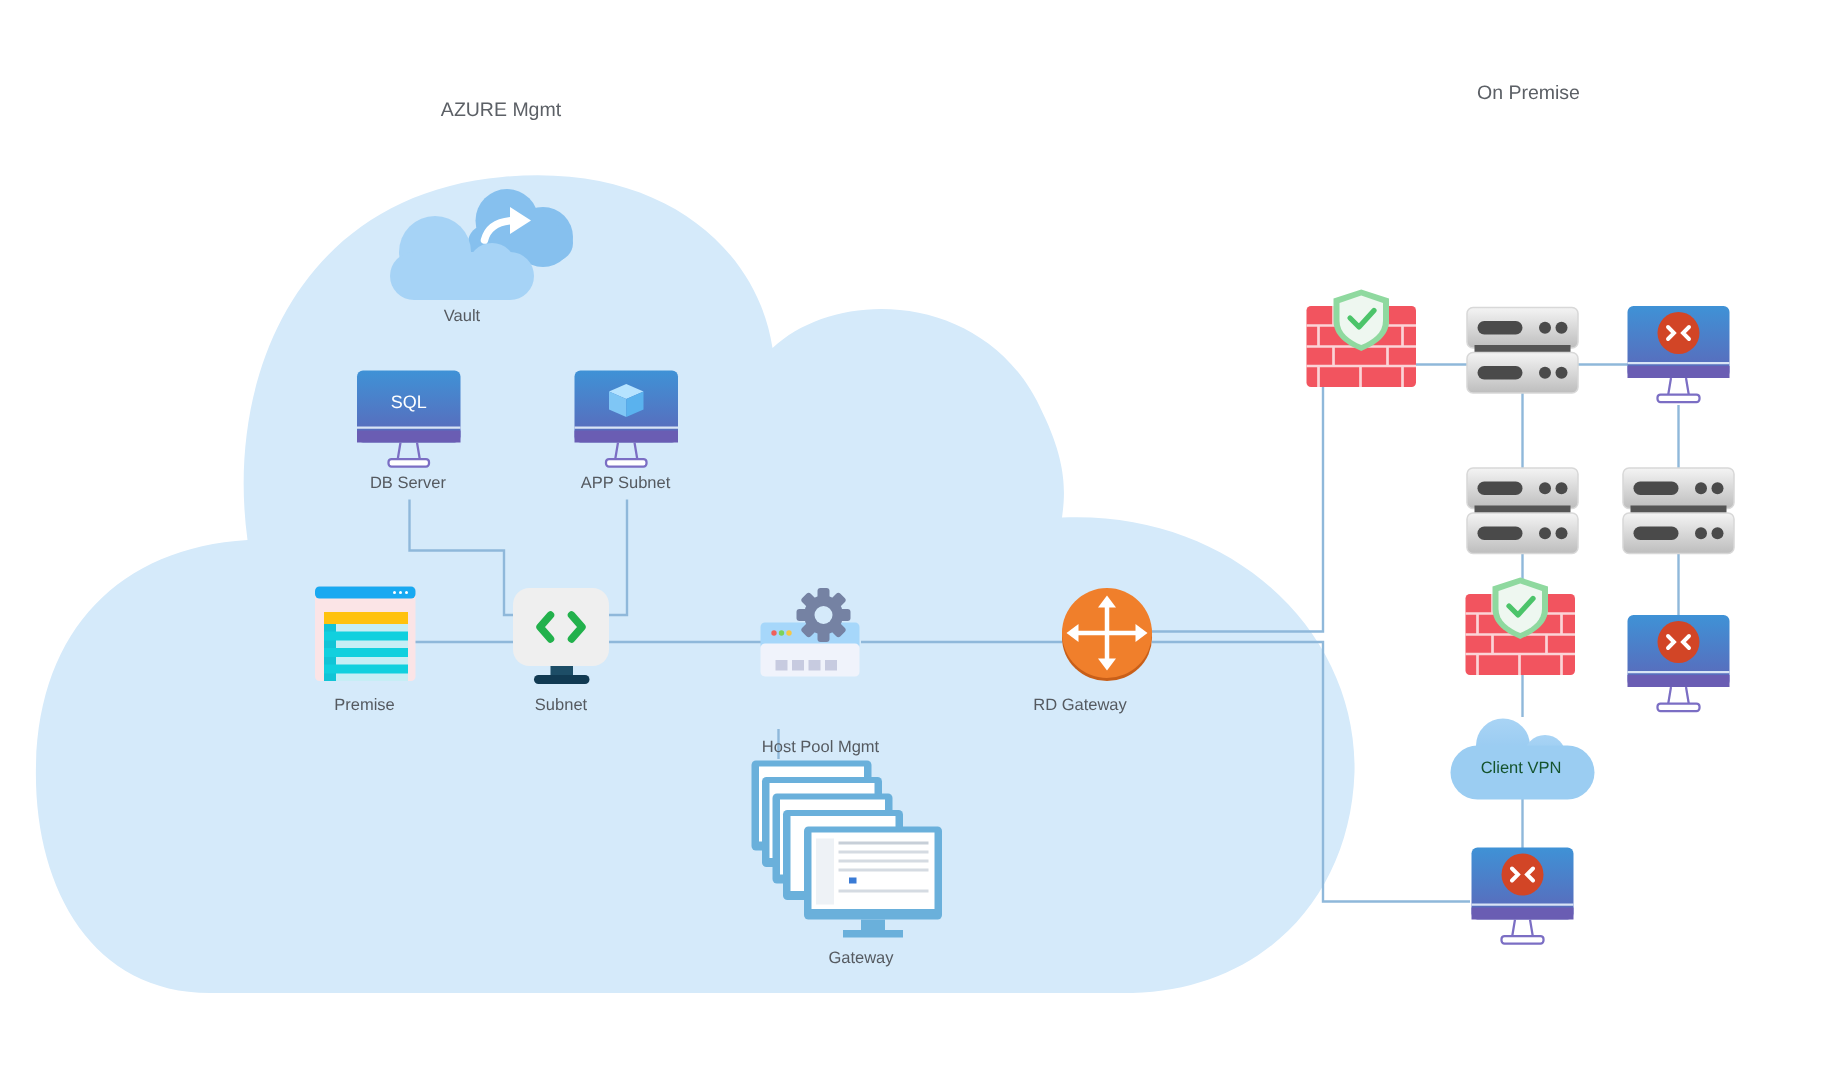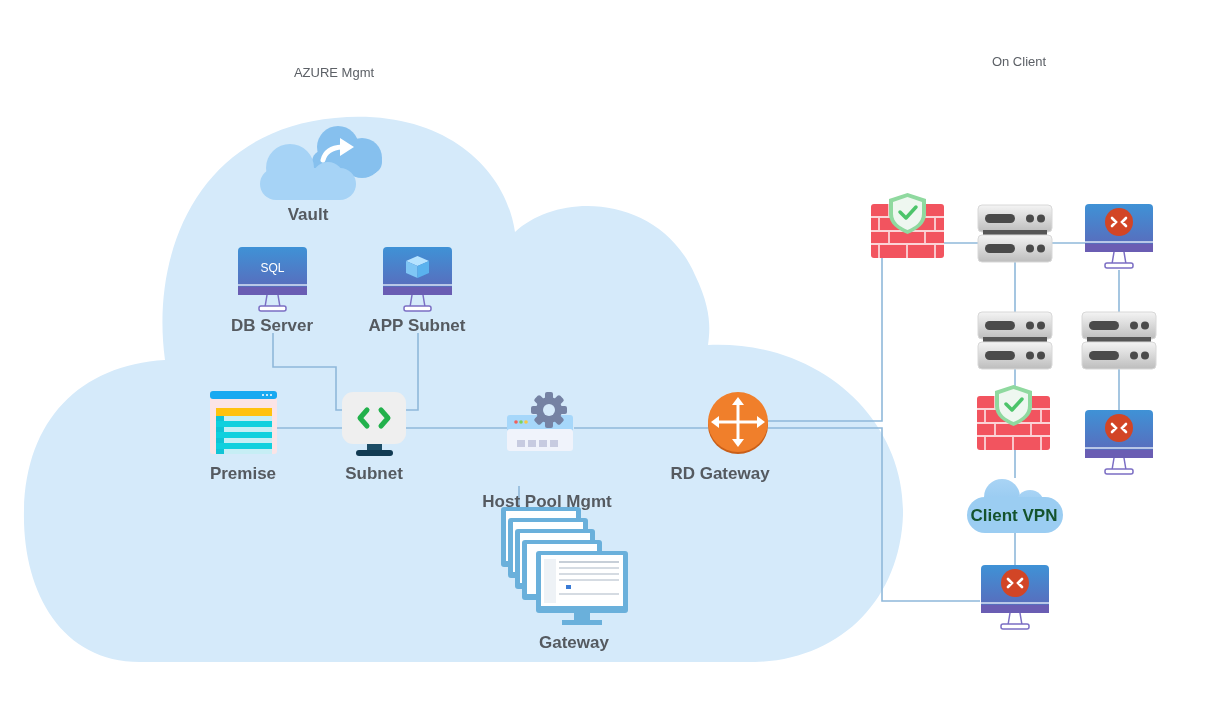--- a/index.html
+++ b/index.html
@@ -1,18 +1,18 @@
 <!DOCTYPE html>
 <html><head>
 <meta charset="utf-8">
 <style>
   html, body { margin: 0; padding: 0; background: #ffffff; }
   body { width: 1217px; height: 717px; position: relative; overflow: hidden; font-family: "Liberation Sans", sans-serif; }
   #canvas { position: absolute; left: 0; top: 0; width: 1217px; height: 717px; }
-  .lbl { position: absolute; font-size: 17px; color: #555a60; white-space: nowrap; transform: translateX(-50%); font-weight: bold; }
+  .lbl { position: absolute; font-size: 11px; color: #555a60; white-space: nowrap; transform: translateX(-50%); }
   .region-title { position: absolute; font-size: 13px; color: #5c6066; white-space: nowrap; transform: translateX(-50%); }
 </style>
 </head>
 <body>
 
 <div id="canvas">
 <svg width="1217" height="717" viewBox="0 0 1217 717" xmlns="http://www.w3.org/2000/svg" style="position:absolute;left:0;top:0">
   <defs>
     <linearGradient id="monGrad" x1="0" y1="0" x2="0" y2="1">
       <stop offset="0" stop-color="#3f92d6"></stop>
@@ -309,21 +309,21 @@
     <rect x="0" y="40" width="68" height="8" fill="#6a5db3"></rect>
     <line x1="0" y1="38" x2="68" y2="38" stroke="#d8e4f5" stroke-width="1.5"></line>
     <circle cx="34" cy="18" r="14" fill="#d24526"></circle>
     <path d="M 27 14 L 31 18 L 27 22 M 41 14 L 37 18 L 41 22" stroke="#fff" stroke-width="2.6" fill="none" stroke-linecap="round"></path>
     <path d="M 29 48 L 27 60 M 39 48 L 41 60" stroke="#7b6ec4" stroke-width="1.5" fill="none"></path>
     <rect x="20" y="59" width="28" height="5" rx="2" fill="#ffffff" stroke="#7b6ec4" stroke-width="1.5"></rect>
   </g>
 </svg>
 
 <div class="region-title" style="left:334px;top:65px">AZURE Mgmt</div>
-<div class="region-title" style="left:1019px;top:54px">On Client</div>
+<div class="region-title" style="left:1019px;top:54px">On Premise</div>
 
 <div class="lbl" style="left:308px;top:205px">Vault</div>
 <div class="lbl" style="left:272px;top:316px">DB Server</div>
 <div class="lbl" style="left:417px;top:316px">APP Subnet</div>
 <div class="lbl" style="left:243px;top:464px">Premise</div>
 <div class="lbl" style="left:374px;top:464px">Subnet</div>
 <div class="lbl" style="left:547px;top:492px">Host Pool Mgmt</div>
 <div class="lbl" style="left:720px;top:464px">RD Gateway</div>
 <div class="lbl" style="left:574px;top:633px">Gateway</div>
 <div class="lbl" style="left:1014px;top:506px;color:#14532d">Client VPN</div>

